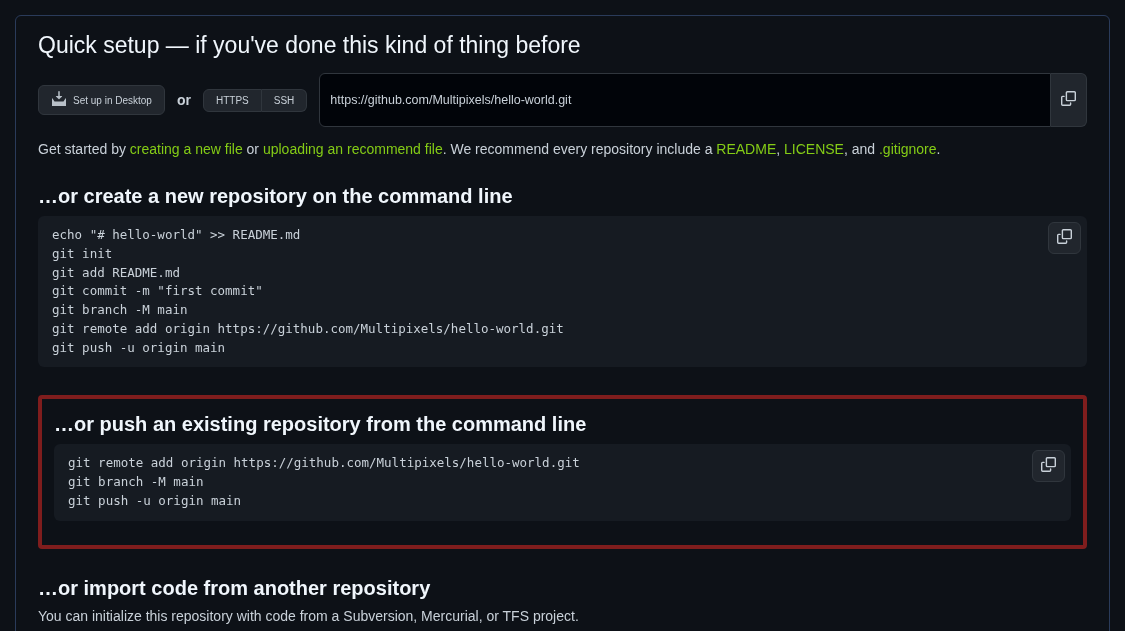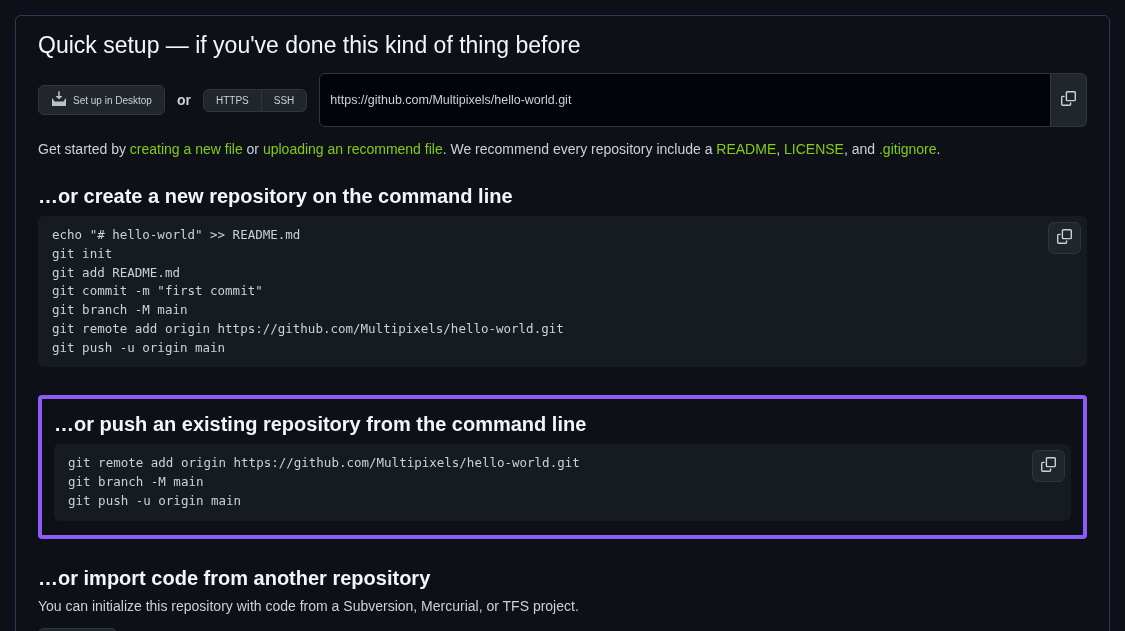--- a/index.html
+++ b/index.html
@@ -129,23 +129,23 @@
       border: 1px solid #30363d;
       border-radius: 6px;
       color: #c9d1d9;
       padding: 6px 8px;
       cursor: pointer;
       display: flex;
       align-items: center;
       justify-content: center;
     }
     .highlight-box {
-      border: 4px solid #8b5cf6;
+      border: 4px solid #7f1d1d;
       border-radius: 4px;
-      padding: 8px 12px 14px;
+      padding: 8px 12px 24px;
       margin-top: 28px;
     }
     .highlight-box .section-title {
       margin-top: 6px;
     }
     .import-desc {
       color: #c9d1d9;
       font-size: 14px;
       margin-bottom: 14px;
     }

